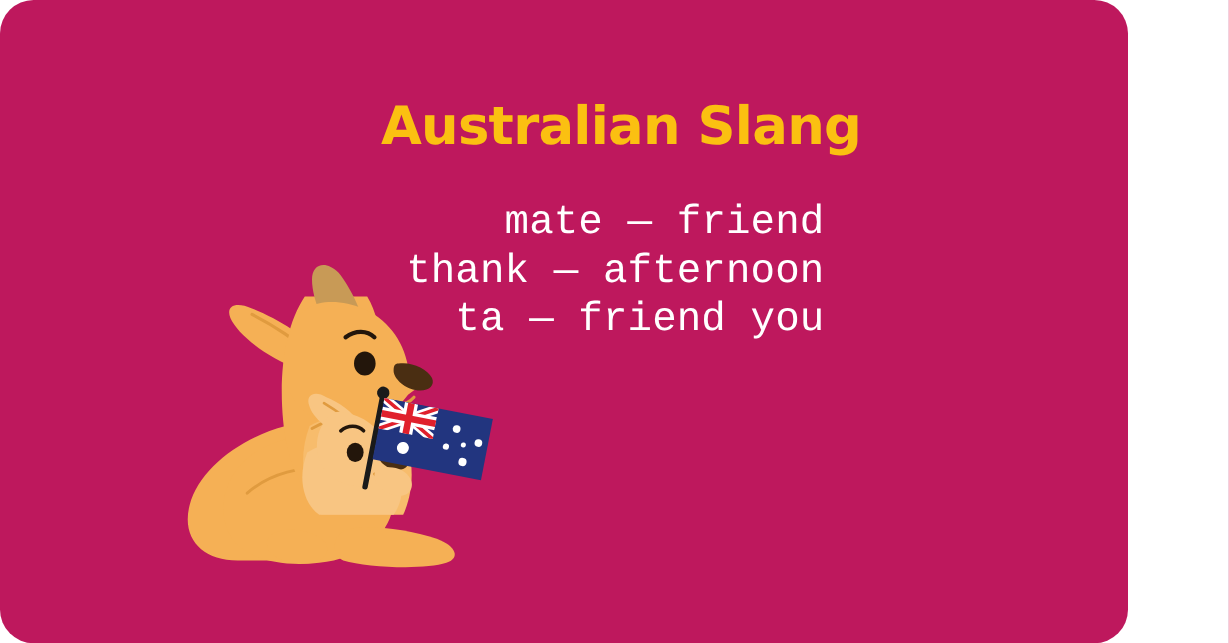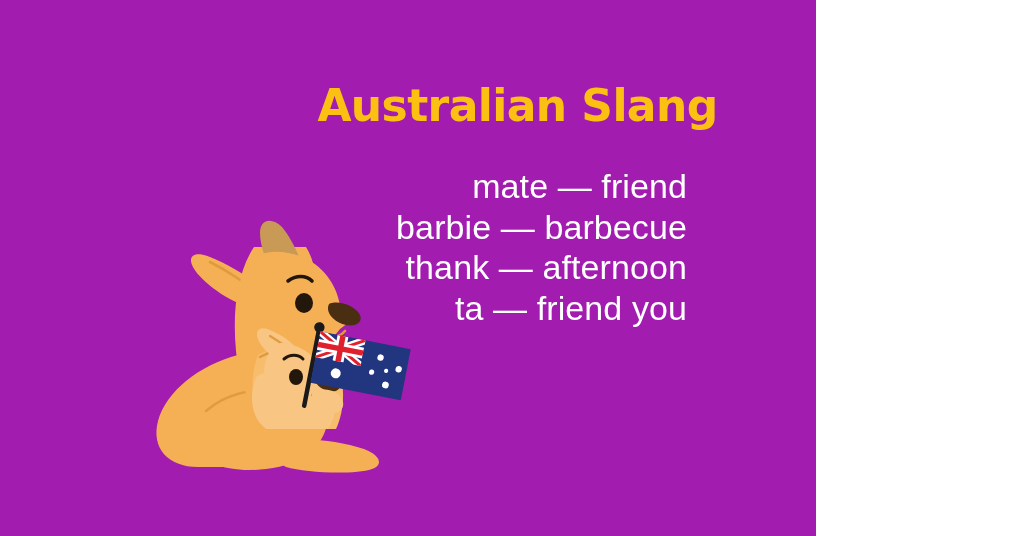--- a/index.html
+++ b/index.html
@@ -7,24 +7,25 @@
     padding: 0;
   }
   body {
     width: 1024px;
     height: 536px;
     overflow: hidden;
     font-family: "Liberation Sans", sans-serif;
   }
   #slide {
     position: relative;
-    width: 816px;
+    width: 940px;
     height: 536px;
-    background: #a21caf;
+    background: #be185d;
     overflow: hidden;
+    border-radius: 28px;
   }
   #title {
     position: absolute;
     left: 0;
     top: 77px;
     width: 1035px;
     text-align: center;
     font-family: "DejaVu Sans", sans-serif;
     font-size: 44px;
     font-weight: bold;
@@ -32,21 +33,21 @@
     color: #FBC011;
     line-height: 58px;
     white-space: nowrap;
   }
   #slang-list {
     position: absolute;
     left: 240px;
     top: 166px;
     width: 447px;
     text-align: right;
-    font-family: Liberation Sans, sans-serif;
+    font-family: Liberation Mono, monospace;
     font-size: 34px;
     font-weight: normal;
     line-height: 40.5px;
     color: #FFFFFF;
     letter-spacing: 0.1px;
   }
   .slang-line {
     display: block;
     white-space: nowrap;
   }
@@ -66,21 +67,20 @@
 </style>
 </head>
 <body>
 
 <div id="slide">
 
   <div id="title">Australian Slang</div>
 
   <div id="slang-list">
     <span class="slang-line">mate — friend</span>
-    <span class="slang-line">barbie — barbecue</span>
     <span class="slang-line">thank — afternoon</span>
     <span class="slang-line">ta — friend you</span>
   </div>
 
   <div id="kangaroo-illustration">
     <svg viewBox="0 0 270 275" xmlns="http://www.w3.org/2000/svg">
 
       <g>
 
         <path d="M98 150 C 60 160, 26 186, 18 216 C 11 243, 28 262, 58 262 L 112 262 L 112 228 L 66 228 C 46 228, 44 214, 58 200 C 72 186, 92 176, 110 172 Z" fill="#F5B055"></path>

